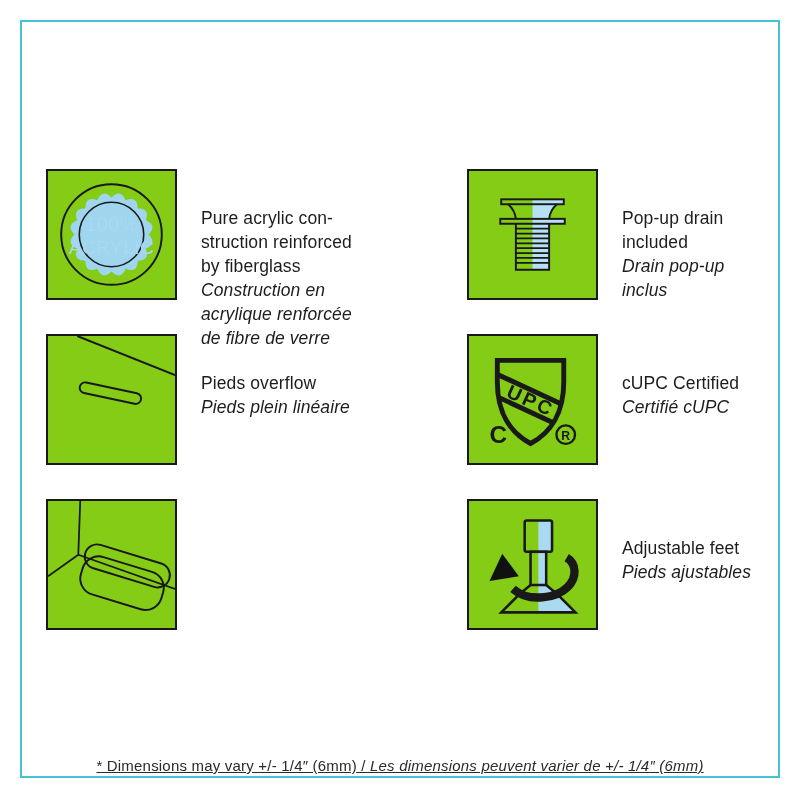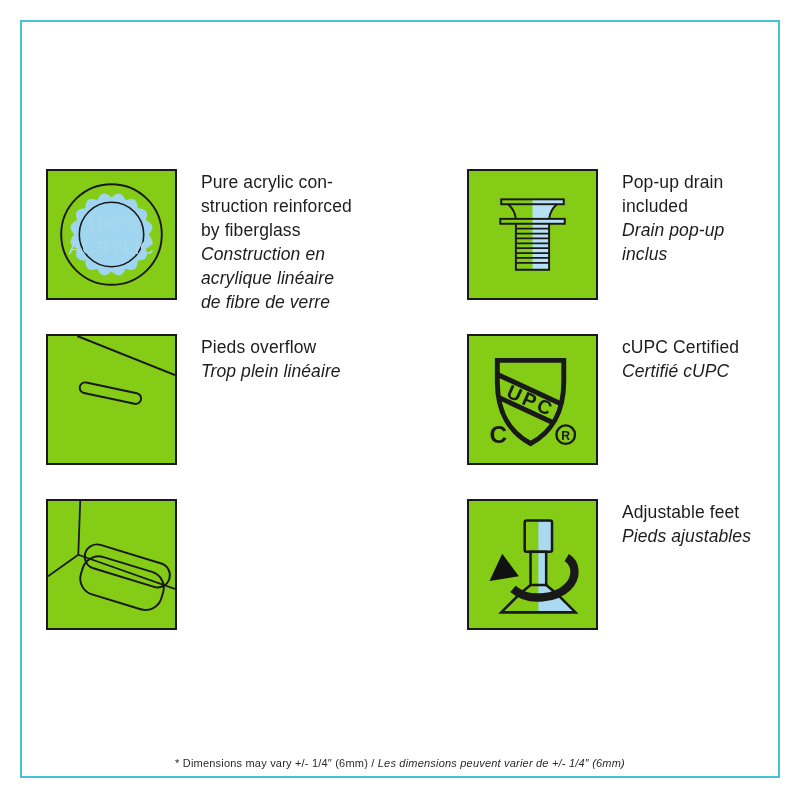--- a/index.html
+++ b/index.html
@@ -12,28 +12,28 @@
   }
 
   .icon-box {
     position:absolute; width:131px; height:131px;
     border:2px solid #191919; background:#84cc16;
   }
   .icon-box svg { position:absolute; left:0; top:0; width:127px; height:127px; display:block; }
 
   .feature-text {
     position:absolute; width:190px;
-    color:#1d1d1f; font-size:17.5px; line-height:24px; letter-spacing:0.1px;
+    color:#1d1d1f; font-size:17.5px; line-height:24px; letter-spacing:0.1px;margin-top:36px;
   }
   .feature-text .en { white-space:pre-line; font-style:normal; }
   .feature-text .fr { white-space:pre-line; font-style:italic; }
 
   .footnote {
     position:absolute; left:0; top:757px; width:800px; text-align:center;
-    font-size:11px; color:#2a2a2a; letter-spacing:0.2px;
+    font-size:15px; color:#2a2a2a; letter-spacing:0.2px;text-decoration:underline;
   }
   .footnote .fn-fr { font-style:italic; }
 
   
   .ln { stroke:#191919; fill:none; }
 </style>
 </head>
 <body>
 
 <div id="stage">
@@ -47,21 +47,21 @@
       <circle cx="65" cy="65" r="33" fill="#ffffff" class="ln" stroke-width="1.6"></circle>
       <text x="65" y="61" text-anchor="middle" font-size="21" fill="#a9d8ef">100%</text>
       <text x="65" y="85" text-anchor="middle" font-size="19.5" letter-spacing="0.5" fill="#a9d8ef">ACRYLIC</text>
     </svg>
   </div>
   <div class="feature-text" style="left:201px; top:170px;">
     <div class="en">Pure acrylic con-
 struction reinforced
 by fiberglass</div>
     <div class="fr">Construction en
-acrylique linéaire
+acrylique renforcée
 de fibre de verre</div>
   </div>
 
   <div class="icon-box" style="left:467px; top:169px;">
     <svg viewBox="0 0 130 130">
       <path fill="#b5e0f5" d="M65,29 H97 V34 H90 Q83,40 82,49 H98 V54 H82 V101 H65 Z"></path>
       <rect x="33" y="29" width="64" height="5" class="ln" stroke-width="2"></rect>
       <path class="ln" stroke-width="2" d="M40,34 Q47,40 48,49"></path>
       <path class="ln" stroke-width="2" d="M90,34 Q83,40 82,49"></path>
       <rect x="32" y="49" width="66" height="5" class="ln" stroke-width="2"></rect>
@@ -86,21 +86,21 @@
   </div>
 
   <div class="icon-box" style="left:46px; top:334px;">
     <svg viewBox="0 0 130 130">
       <line x1="30" y1="0" x2="130" y2="40" class="ln" stroke-width="2"></line>
       <rect x="32" y="53" width="64" height="11" rx="5.5" transform="rotate(12,64,58)" fill="#ffffff" class="ln" stroke-width="2"></rect>
     </svg>
   </div>
   <div class="feature-text" style="left:201px; top:335px;">
     <div class="en">Pieds overflow</div>
-    <div class="fr">Trop plein linéaire</div>
+    <div class="fr">Pieds plein linéaire</div>
   </div>
 
   <div class="icon-box" style="left:467px; top:334px;">
     <svg viewBox="0 0 130 130">
       <defs>
         <clipPath id="shieldClip">
           <path d="M29,25 H97 V47 C97,78 84,99 63,110 C42,99 29,78 29,47 Z"></path>
         </clipPath>
       </defs>
       <g clip-path="url(#shieldClip)">

